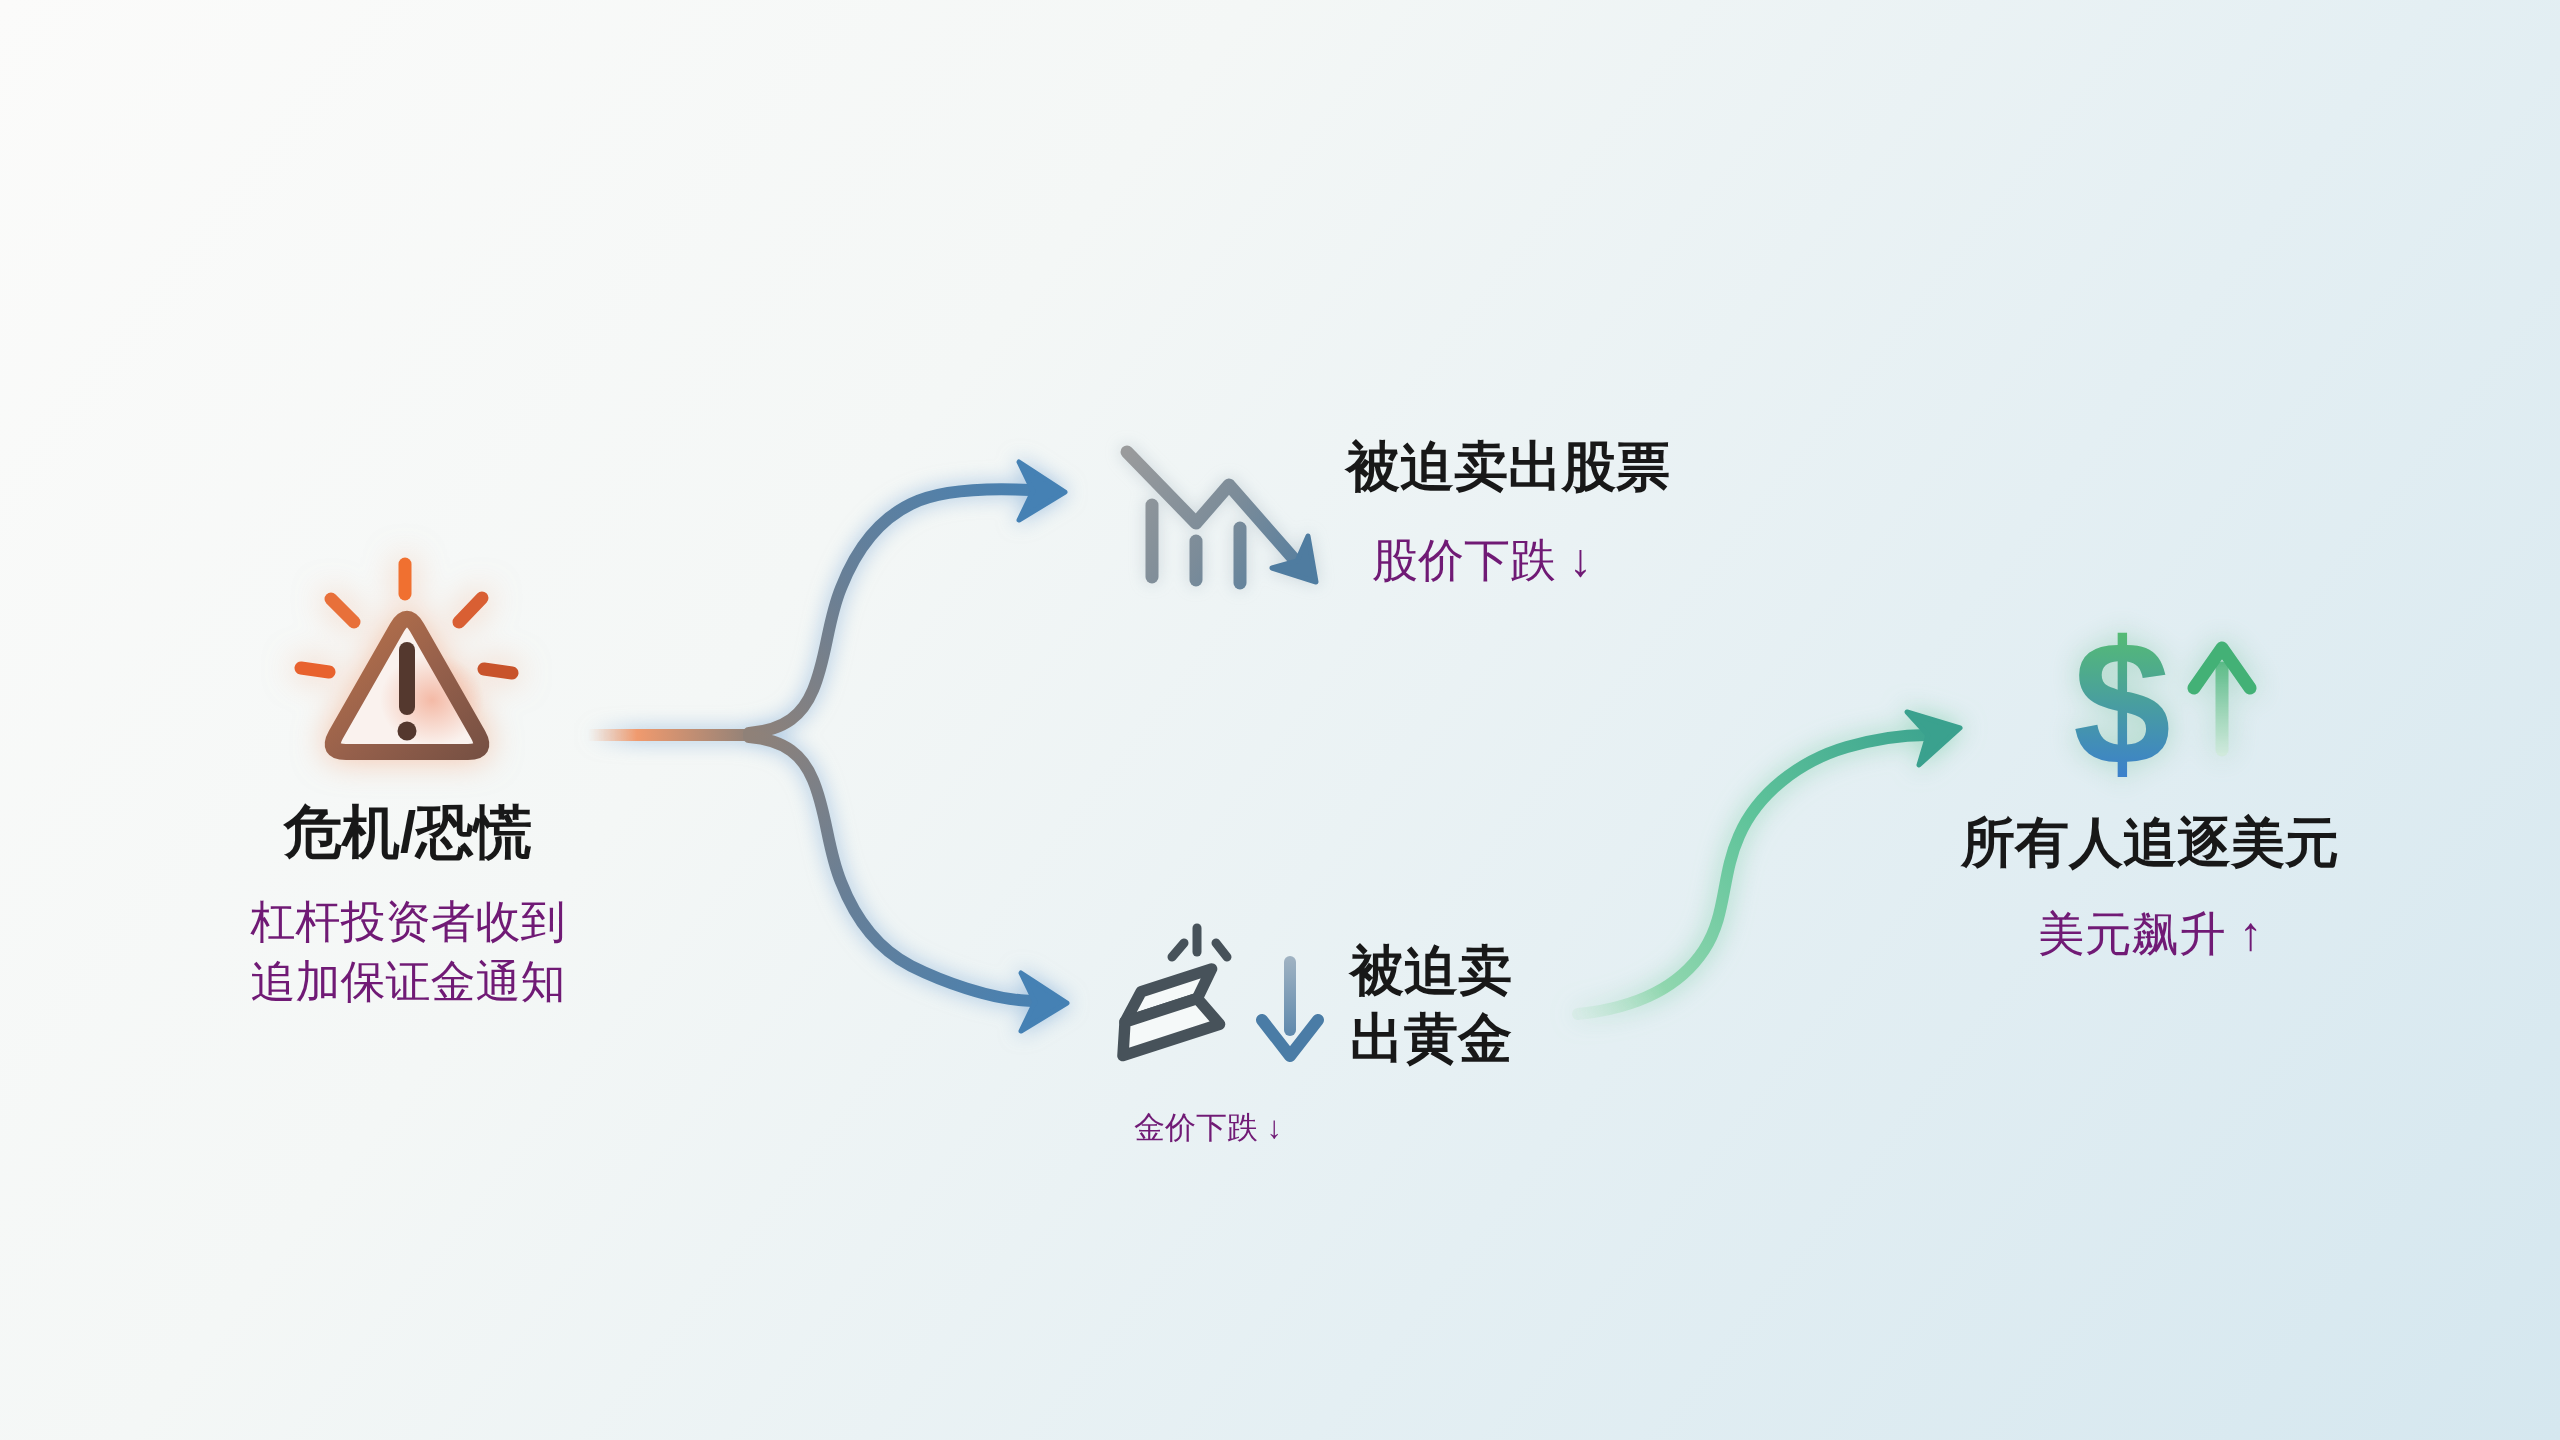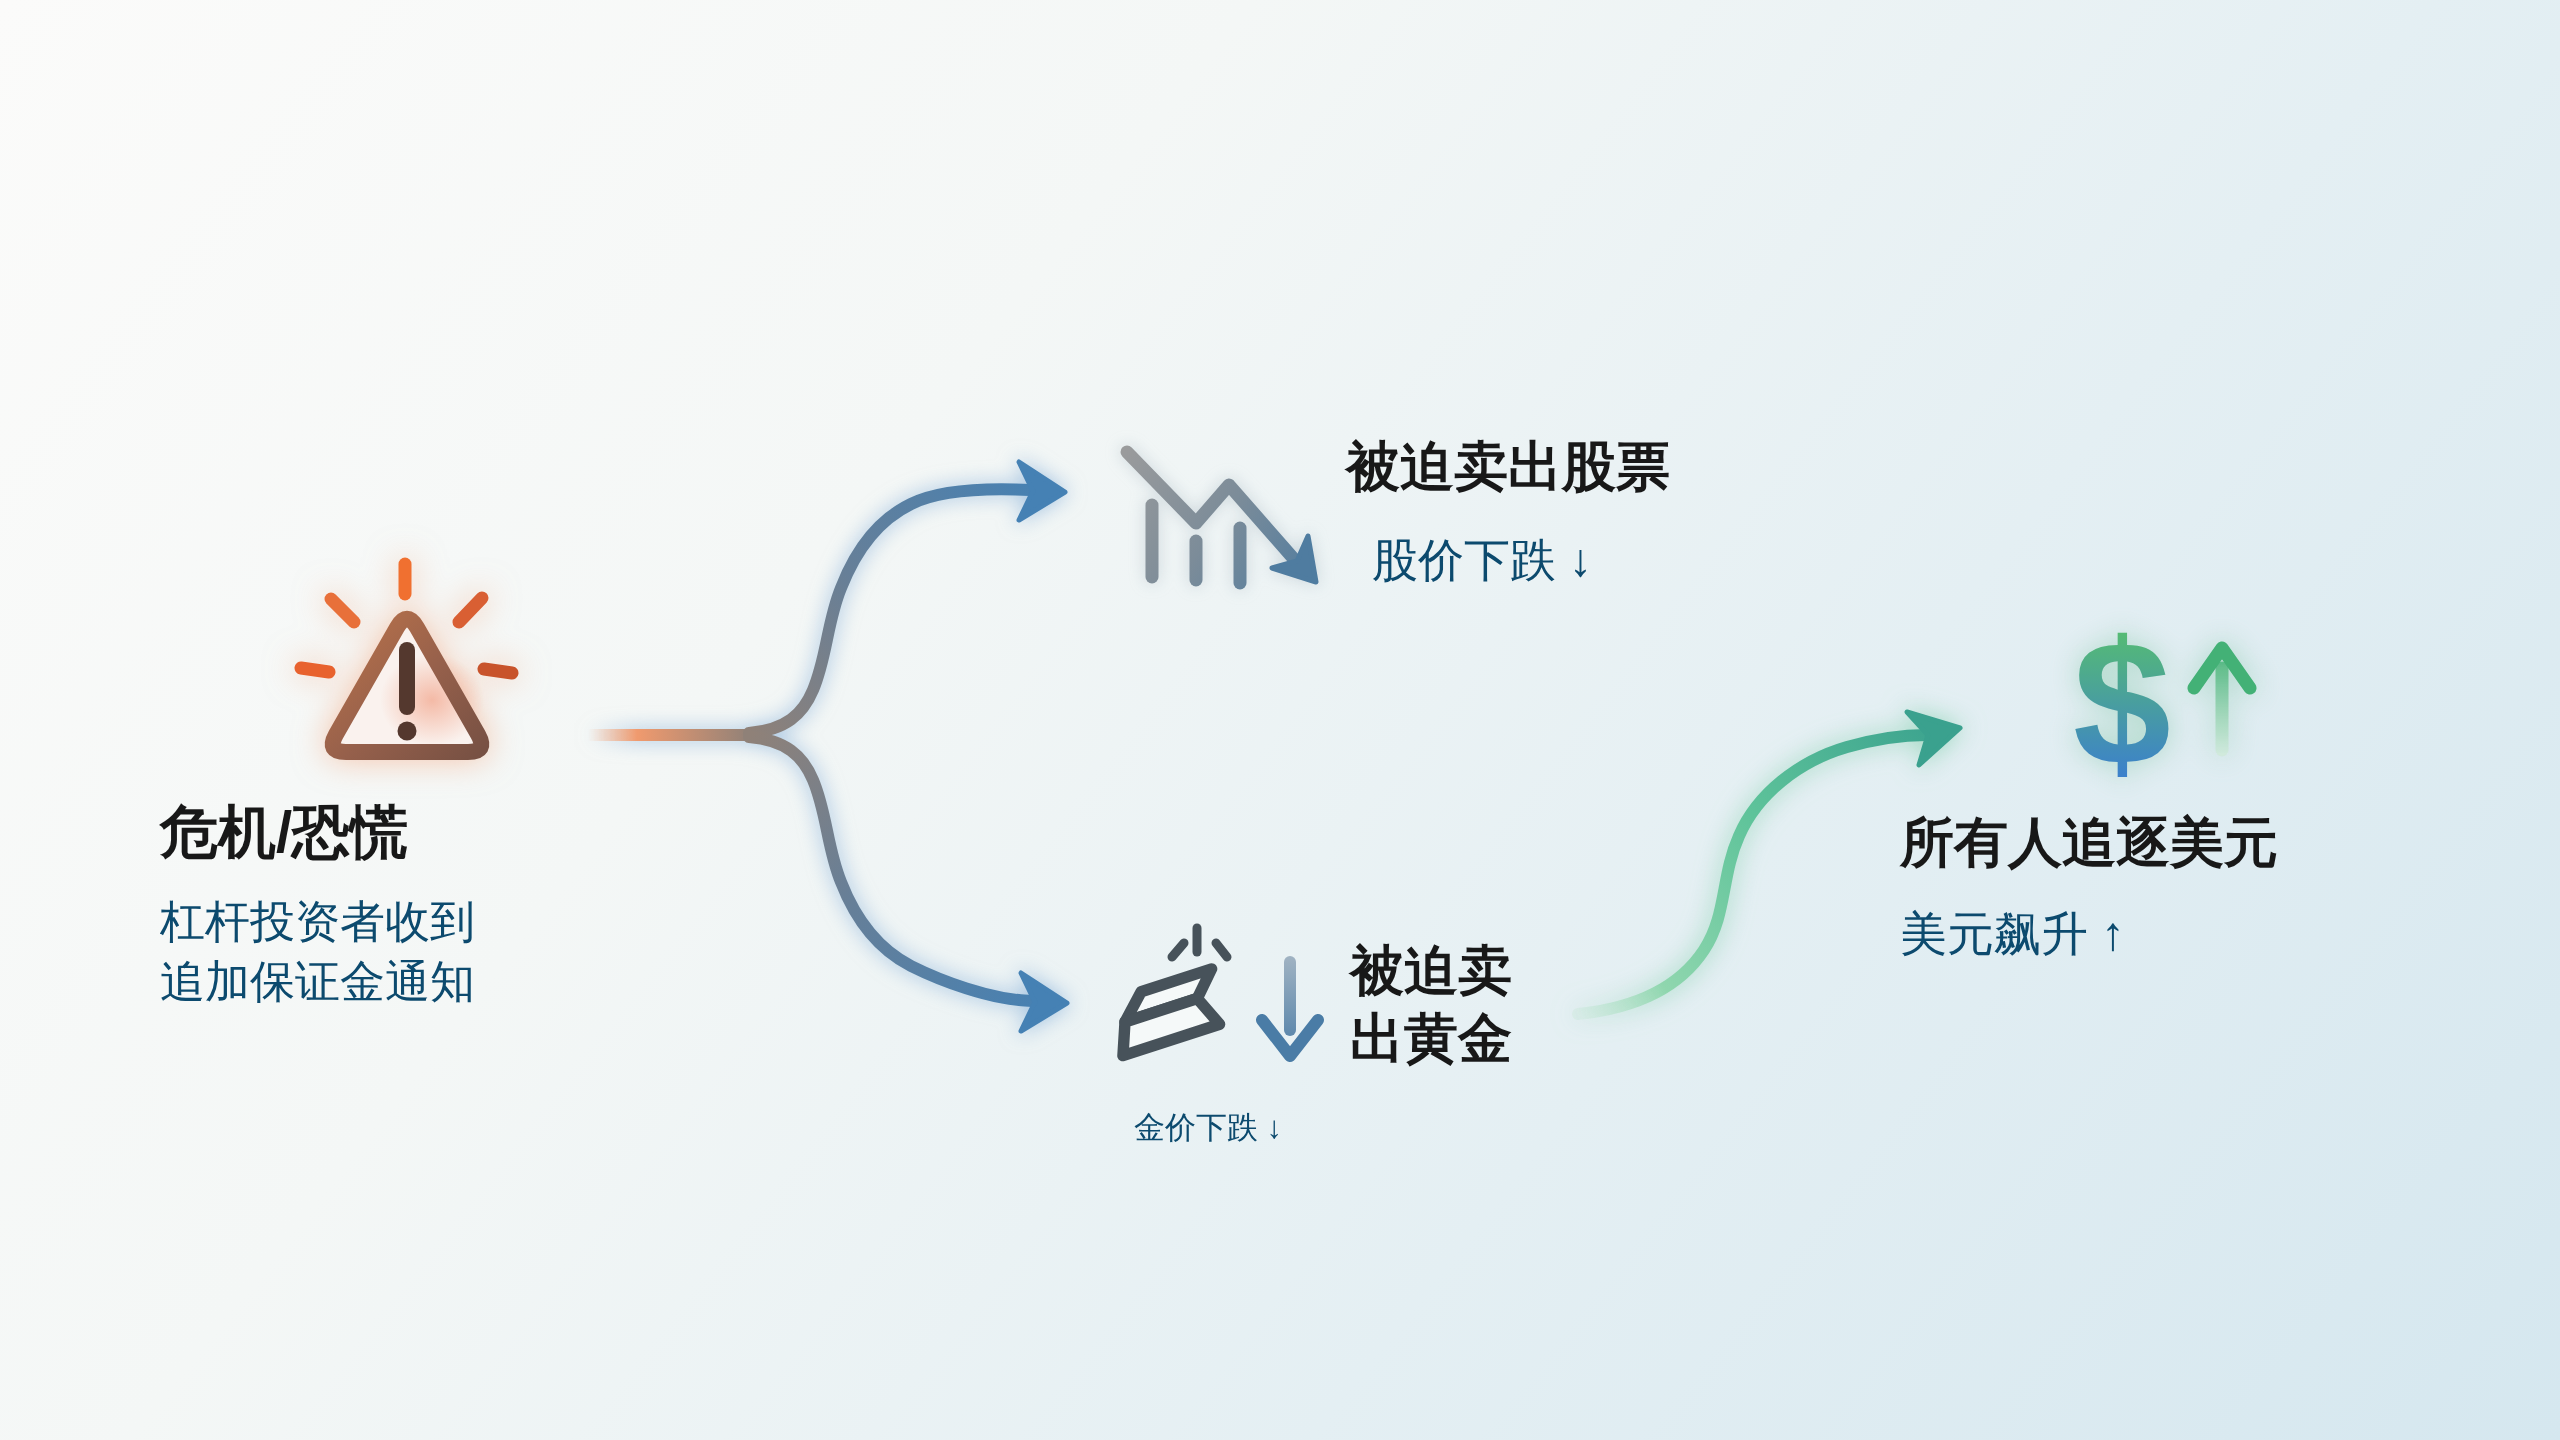--- a/index.html
+++ b/index.html
@@ -6,22 +6,22 @@
   body{
     width:2560px;height:1440px;overflow:hidden;
     background:linear-gradient(128deg,#fbfbfa 0%,#f4f7f6 34%,#e4eff3 66%,#d5e7ef 100%);
     font-family:"Liberation Sans","DejaVu Sans",sans-serif;
     color:#1c1c1c;position:relative;
   }
   .canvas{position:absolute;left:0;top:0;width:2560px;height:1440px;}
   .abs{position:absolute;}
   svg.layer{position:absolute;left:0;top:0;width:2560px;height:1440px;}
   .node-title{font-weight:700;color:#181818;}
-  .node-sub{font-weight:400;color:#0c4a6e;}
-  .t-center{text-align:left;}
+  .node-sub{font-weight:400;color:#701a75;}
+  .t-center{text-align:center;}
   .glow-warm  {filter:drop-shadow(0 0 16px rgba(243,146,95,.50));}
   .glow-blue  {filter:drop-shadow(0 0 10px rgba(110,160,210,.60));}
   .glow-green {filter:drop-shadow(0 0 12px rgba(120,205,165,.65));}
   .glow-slate {filter:drop-shadow(0 0 8px rgba(140,160,175,.35));}
   .glow-dollar{filter:drop-shadow(0 0 14px rgba(110,190,150,.45));}
   .crisis-title {left:160px;top:800px;width:496px;font-size:58px;line-height:64px;}
   .crisis-sub   {left:160px;top:892px;width:496px;font-size:45px;line-height:60px;}
   .stocks-title {left:1346px;top:436px;font-size:54px;line-height:60px;}
   .stocks-sub   {left:1372px;top:532px;font-size:46px;line-height:56px;}
   .gold-title   {left:1350px;top:936px;font-size:54px;line-height:68px;}

